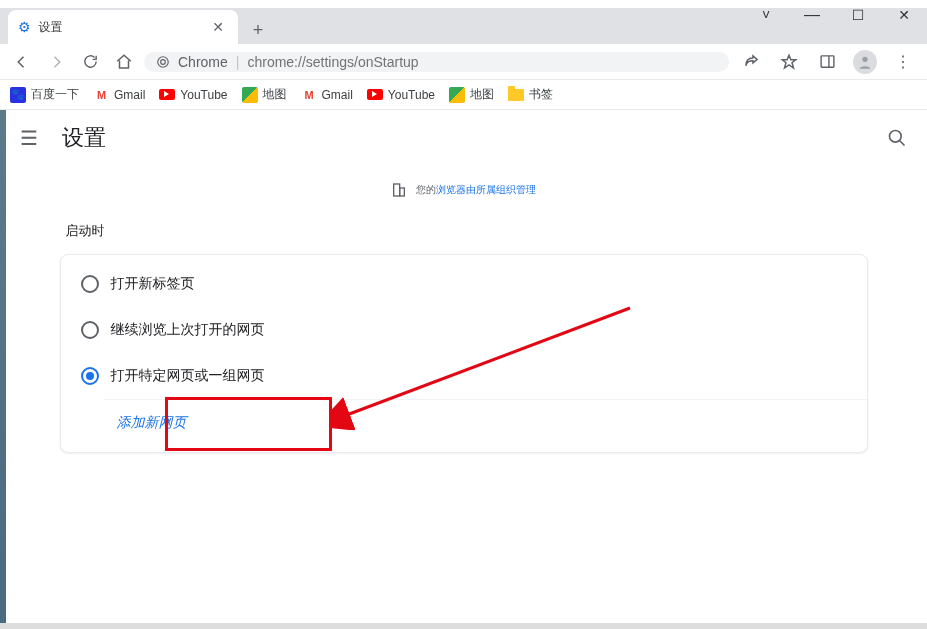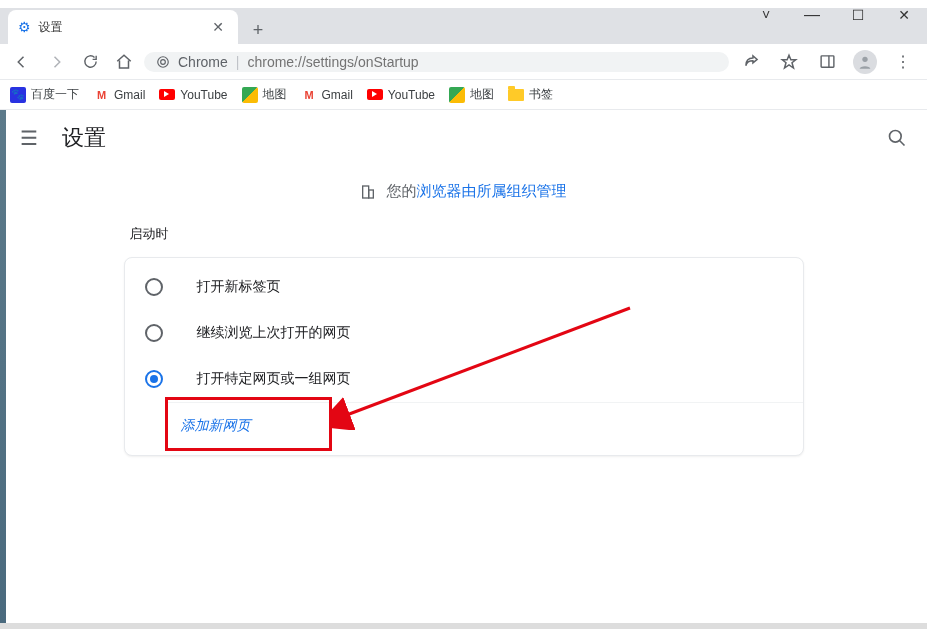--- a/index.html
+++ b/index.html
@@ -46,30 +46,30 @@
 .ico-folder { width: 16px; height: 12px; background: #ffca28; border-radius: 1px; position: relative; }
 .ico-folder::before { content:""; position:absolute; top:-3px; left:0; width:7px; height:3px; background:#ffca28; border-radius:1px 1px 0 0; }
 
 
 .settings-bar { height: 56px; display: flex; align-items: center; padding: 0 20px; color: #202124; }
 .menu-ico { width: 24px; font-size: 20px; color: #5f6368; margin-right: 18px; }
 .settings-title { font-size: 22px; color: #202124; }
 .search-ico { margin-left: auto; color: #5f6368; font-size: 18px; }
 
 
-.managed { text-align: center; padding: 16px 0 18px; font-size: 15px; color: #5f6368; }
+.managed { text-align: center; padding: 16px 0 18px; font-size: 10px; color: #5f6368; }
 .managed .link { color: #1a73e8; }
 .managed .org-ico { display:inline-block; vertical-align: middle; margin-right: 6px; color:#5f6368; }
 
 
 .content { display: flex; justify-content: center; }
-.col { width: 680px; }
+.col { width: 808px; }
 .section-title { font-size: 13px; color: #202124; padding: 6px 0 14px 6px; }
 .card { border: 1px solid #e8eaed; border-radius: 8px; background: #fff; padding: 6px 0; box-shadow: 0 1px 2px rgba(60,64,67,0.08); }
-.row { display: flex; align-items: center; padding: 14px 20px; font-size: 14px; color: #202124; gap: 34px; }
+.row { display: flex; align-items: center; padding: 14px 20px; font-size: 14px; color: #202124; gap: 12px; }
 .radio { width: 18px; height: 18px; border: 2px solid #5f6368; border-radius: 50%; position: relative; flex-shrink: 0; }
 .radio.selected { border-color: #1a73e8; }
 .radio.selected::after { content:""; position:absolute; left:3px; top:3px; width:8px; height:8px; background:#1a73e8; border-radius:50%; }
 .sub-block { margin-left: 42px; border-top: 1px solid #f1f3f4; }
 .sub-item { padding: 14px 0 14px 14px; font-size: 14px; color: #1a73e8; border-bottom: 1px solid #f1f3f4; margin-right: 20px; font-style: italic; }
 .sub-item:last-child { border-bottom: none; }
 
 
 .annot-box { position: absolute; border: 3px solid #e30613; }
 .annot-arrow { position: absolute; pointer-events: none; }

